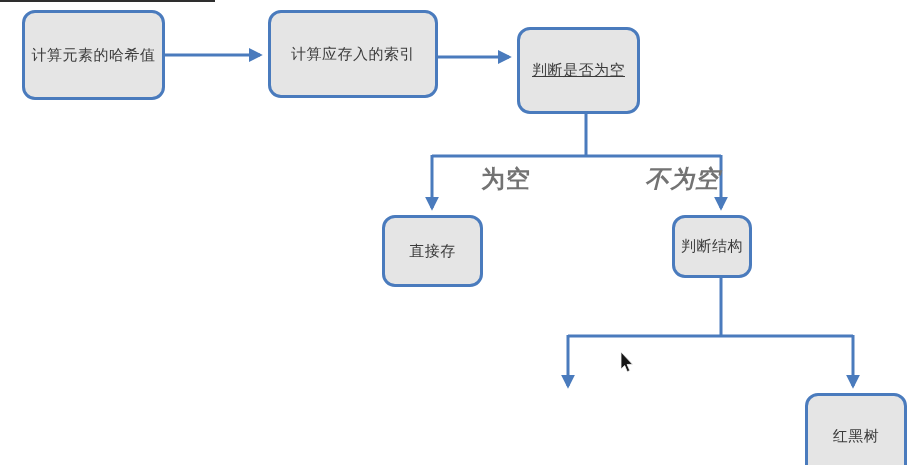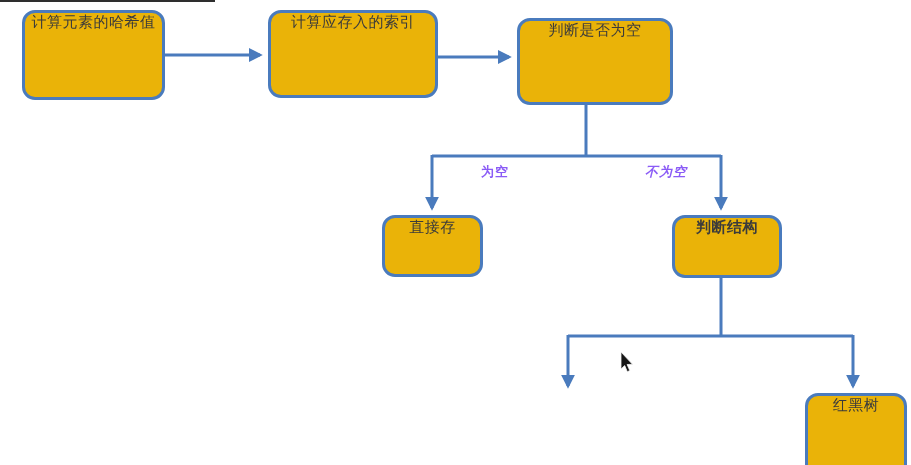--- a/index.html
+++ b/index.html
@@ -9,40 +9,40 @@
     background:#ffffff;
     font-family:"Liberation Sans","DejaVu Sans",sans-serif;
     overflow:hidden;
   }
   .wires{position:absolute;left:0;top:0;width:911px;height:465px;pointer-events:none;}
   .node{
     position:absolute;
     box-sizing:border-box;
     border:3px solid #4a7bbd;
     border-radius:13px;
-    background:#eab308;
-    display:flex;justify-content:center;
+    background:#e5e5e5;
+    display:flex;align-items:center;justify-content:center;
     color:#3b3b3b;
     font-size:15px;
     letter-spacing:0.5px;
     text-align:center;
     z-index:2;
   }
   .n-hash          {left:22px;  top:10px;  width:143px; height:90px;}
   .n-index         {left:268px; top:10px;  width:170px; height:88px;}
-  .n-check-empty   {left:517px; top:18px;  width:156px; height:87px;}
-  .n-store-direct  {left:382px; top:215px; width:101px; height:62px;}
-  .n-check-struct  {left:672px; top:215px; width:110px;  height:63px;font-weight:bold;}
+  .n-check-empty   {left:517px; top:27px;  width:123px; height:87px;text-decoration:underline;}
+  .n-store-direct  {left:382px; top:215px; width:101px; height:72px;}
+  .n-check-struct  {left:672px; top:215px; width:80px;  height:63px;}
   .n-linked-list   {left:518px; top:393px; width:102px; height:67px;}
   .n-red-black     {left:805px; top:393px; width:102px; height:86px;}
   .branch-label{
     position:absolute;
-    color:#8b5cf6;
+    color:#737373;
     font-weight:bold;
-    font-size:13px;
+    font-size:24px;
     z-index:3;
     letter-spacing:1px;
   }
   .bl-empty    {left:481px; top:163px;}
   .bl-not-empty{left:645px; top:163px;font-style:italic;}
   .top-artifact{
     position:absolute;left:0;top:0;width:215px;height:2px;
     background:#2e2e2e;z-index:4;
   }
   .cursor{position:absolute;left:0;top:0;z-index:5;pointer-events:none;}

